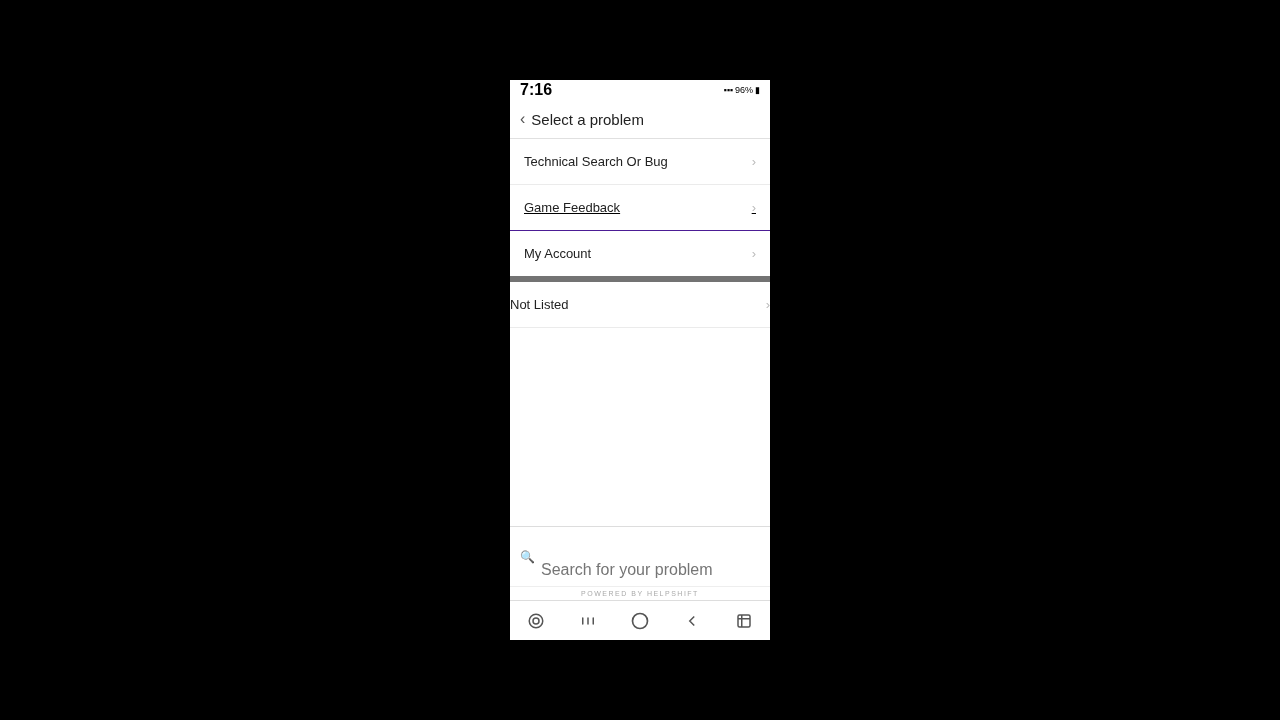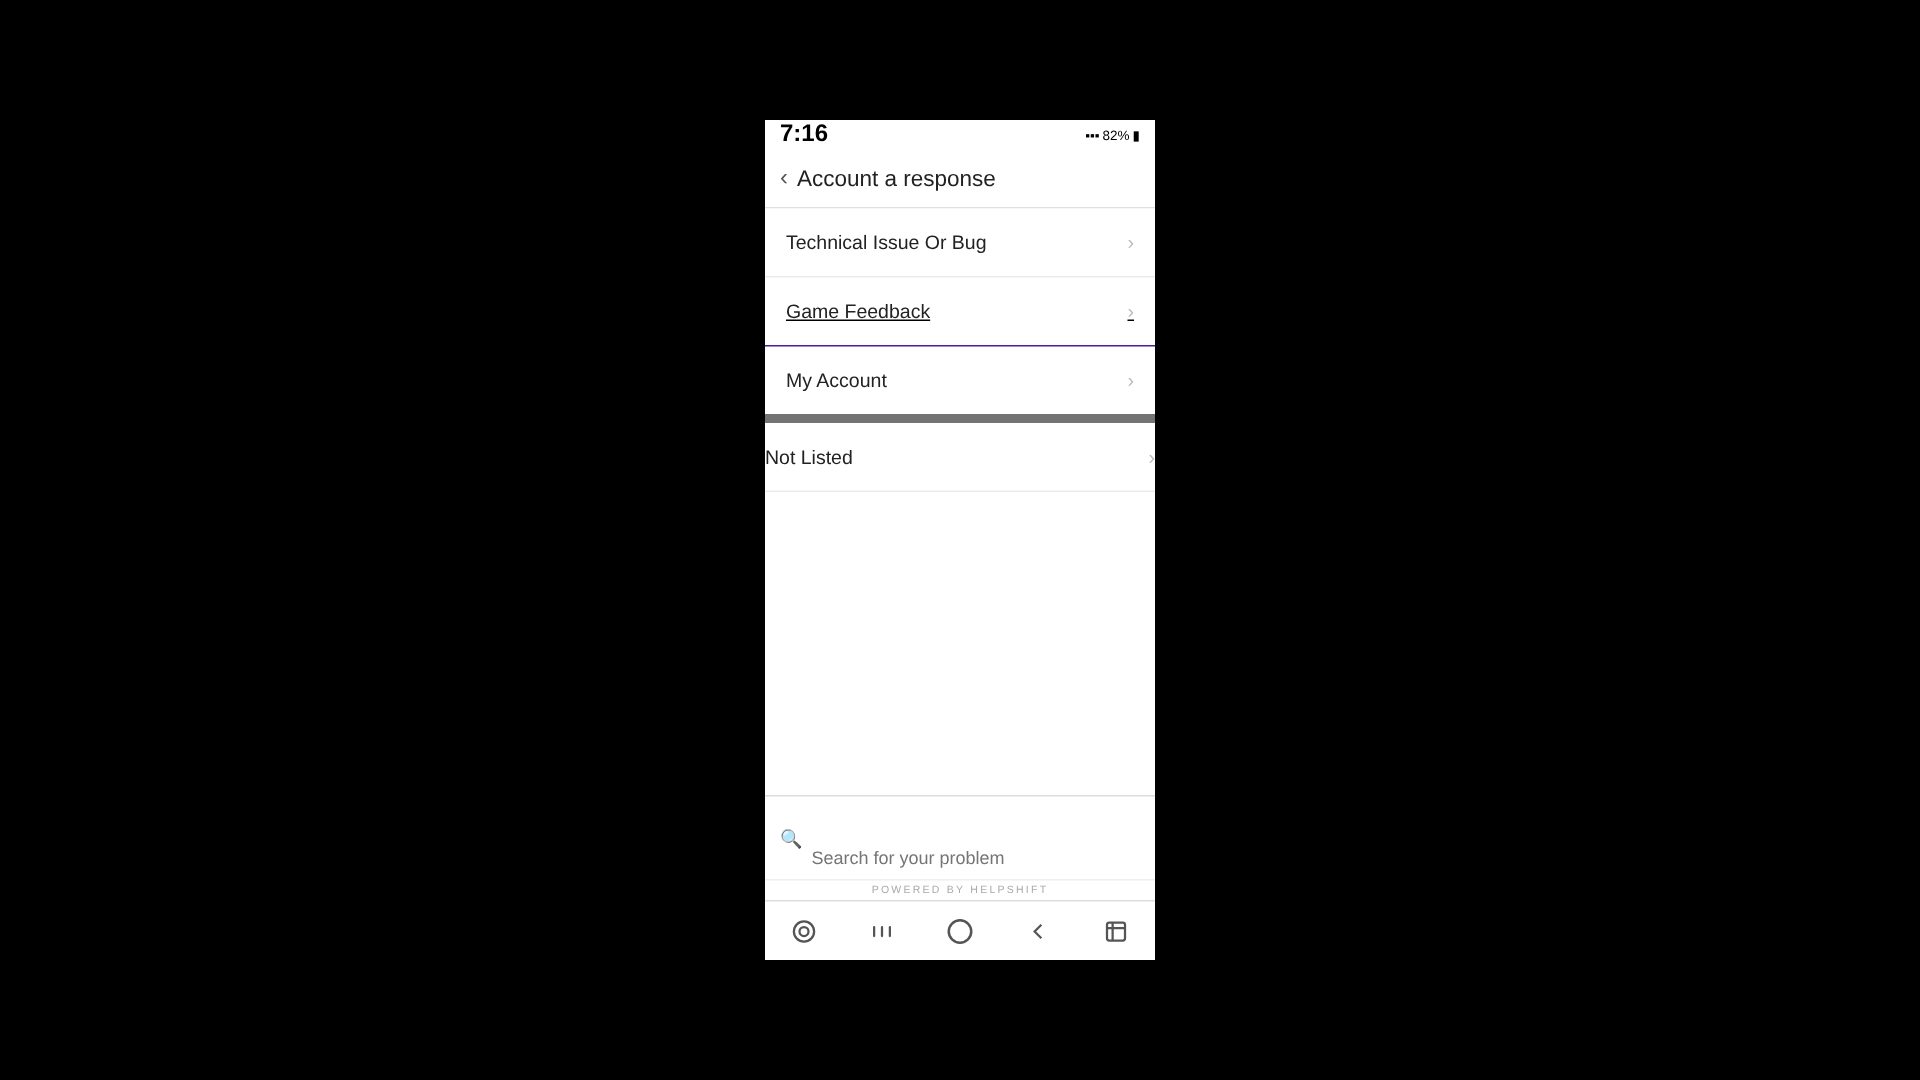--- a/index.html
+++ b/index.html
@@ -18,34 +18,34 @@
 <body>
 
 <div style="position:absolute;top:0;left:0;width:1280px;height:720px;background:#000;z-index:0;"></div>
 
 <div style="position:relative;z-index:1;width:260px;height:560px;background:#fff;display:flex;flex-direction:column;overflow:hidden;">
 
   <div style="background:#fff;padding:3px 10px;display:flex;justify-content:space-between;align-items:center;height:20px;">
     <span style="font-size:16px;font-weight:600;color:#000;font-family:Arial,sans-serif;">7:16</span>
     <div style="display:flex;align-items:center;gap:2px;font-size:9px;color:#000;">
       <span style="font-size:9px;">▪▪▪</span>
-      <span style="font-size:9px;">82%</span>
+      <span style="font-size:9px;">96%</span>
       <span style="font-size:9px;">▮</span>
     </div>
   </div>
 
   <div style="background:#fff;padding:10px 14px 10px 10px;display:flex;align-items:center;gap:6px;border-bottom:1px solid #e0e0e0;">
     <span style="color:#555;font-size:16px;cursor:pointer;">‹</span>
-    <span style="font-size:15px;font-weight:500;color:#222;font-family:Arial,sans-serif;">Account a response</span>
+    <span style="font-size:15px;font-weight:500;color:#222;font-family:Arial,sans-serif;">Select a problem</span>
   </div>
 
   <div style="flex:1;background:#fff;overflow-y:auto;">
 
     <div style="display:flex;align-items:center;justify-content:space-between;padding:15px 14px;border-bottom:1px solid #ebebeb;cursor:pointer;">
-      <span style="font-size:13px;color:#222;font-family:Arial,sans-serif;">Technical Issue Or Bug</span>
+      <span style="font-size:13px;color:#222;font-family:Arial,sans-serif;">Technical Search Or Bug</span>
       <span style="color:#bbb;font-size:13px;">›</span>
     </div>
 
     <div style="display:flex;align-items:flex-end;justify-content:space-between;padding:15px 14px;border-bottom:1px solid #4c1d95;cursor:pointer;text-decoration:underline;">
       <span style="font-size:13px;color:#222;font-family:Arial,sans-serif;">Game Feedback</span>
       <span style="color:#bbb;font-size:13px;">›</span>
     </div>
 
     <div style="display:flex;align-items:center;justify-content:space-between;padding:15px 14px;border-bottom:6px solid #737373;cursor:pointer;">
       <span style="font-size:13px;color:#222;font-family:Arial,sans-serif;">My Account</span>
@@ -54,21 +54,21 @@
 
     <div style="display:flex;align-items:center;justify-content:space-between;padding:15px 0;border-bottom:1px solid #ebebeb;cursor:pointer;">
       <span style="font-size:13px;color:#222;font-family:Arial,sans-serif;">Not Listed</span>
       <span style="color:#bbb;font-size:13px;">›</span>
     </div>
 
   </div>
 
   <div style="background:#fff;border-top:1px solid #ddd;padding:7px 10px;display:flex;align-items:center;gap:6px;">
     <span style="color:#aaa;font-size:12px;">🔍</span>
-    <input type="text" style="flex: 1 1 0%; border: none; outline: none; font-size: 12px; color: rgb(51, 51, 51); background: transparent; font-family: Arial, sans-serif; margin-top: 27px;" placeholder="Search for your problem">
+    <input type="text" style="flex: 1 1 0%; border: none; outline: none; font-size: 16px; color: rgb(51, 51, 51); background: transparent; font-family: Arial, sans-serif; margin-top: 27px;" placeholder="Search for your problem">
   </div>
 
   <div style="background:#fff;text-align:center;font-size:7px;letter-spacing:1.5px;color:#aaa;padding:3px 0;border-top:1px solid #eee;">
     <span style="font-family:Arial,sans-serif;text-transform:uppercase;">POWERED BY HELPSHIFT</span>
   </div>
 
   <div style="background:#fff;border-top:1px solid #ddd;display:flex;align-items:center;justify-content:space-around;padding:7px 0;height:40px;">
     <button style="background:none;border:none;cursor:pointer;color:#444;font-size:15px;width:30px;height:26px;display:flex;align-items:center;justify-content:center;">
       <svg viewBox="0 0 24 24" fill="none" stroke="#555" stroke-width="2" width="18" height="18">
           <circle cx="12" cy="12" r="4"></circle>

